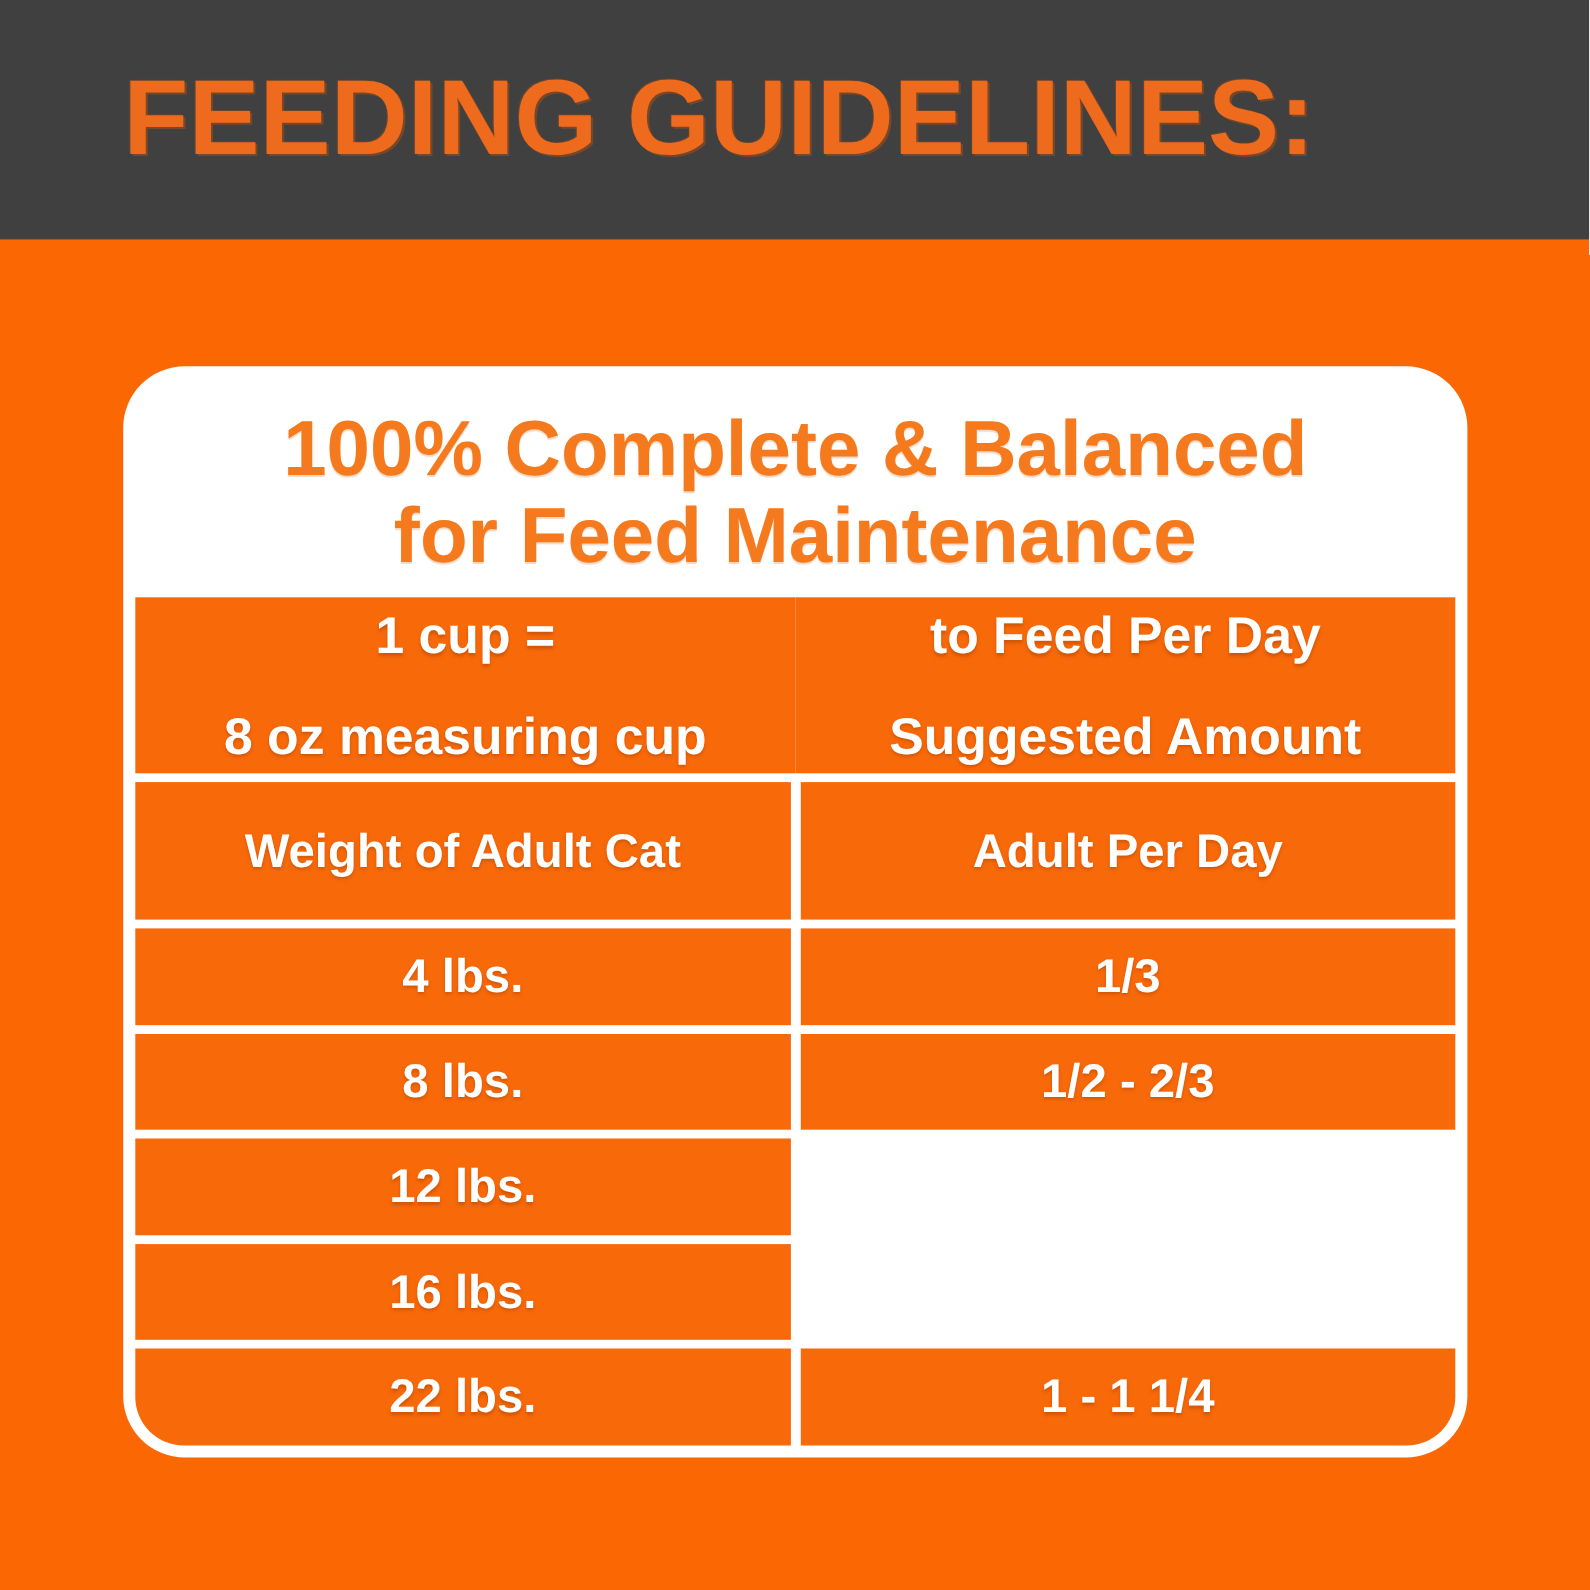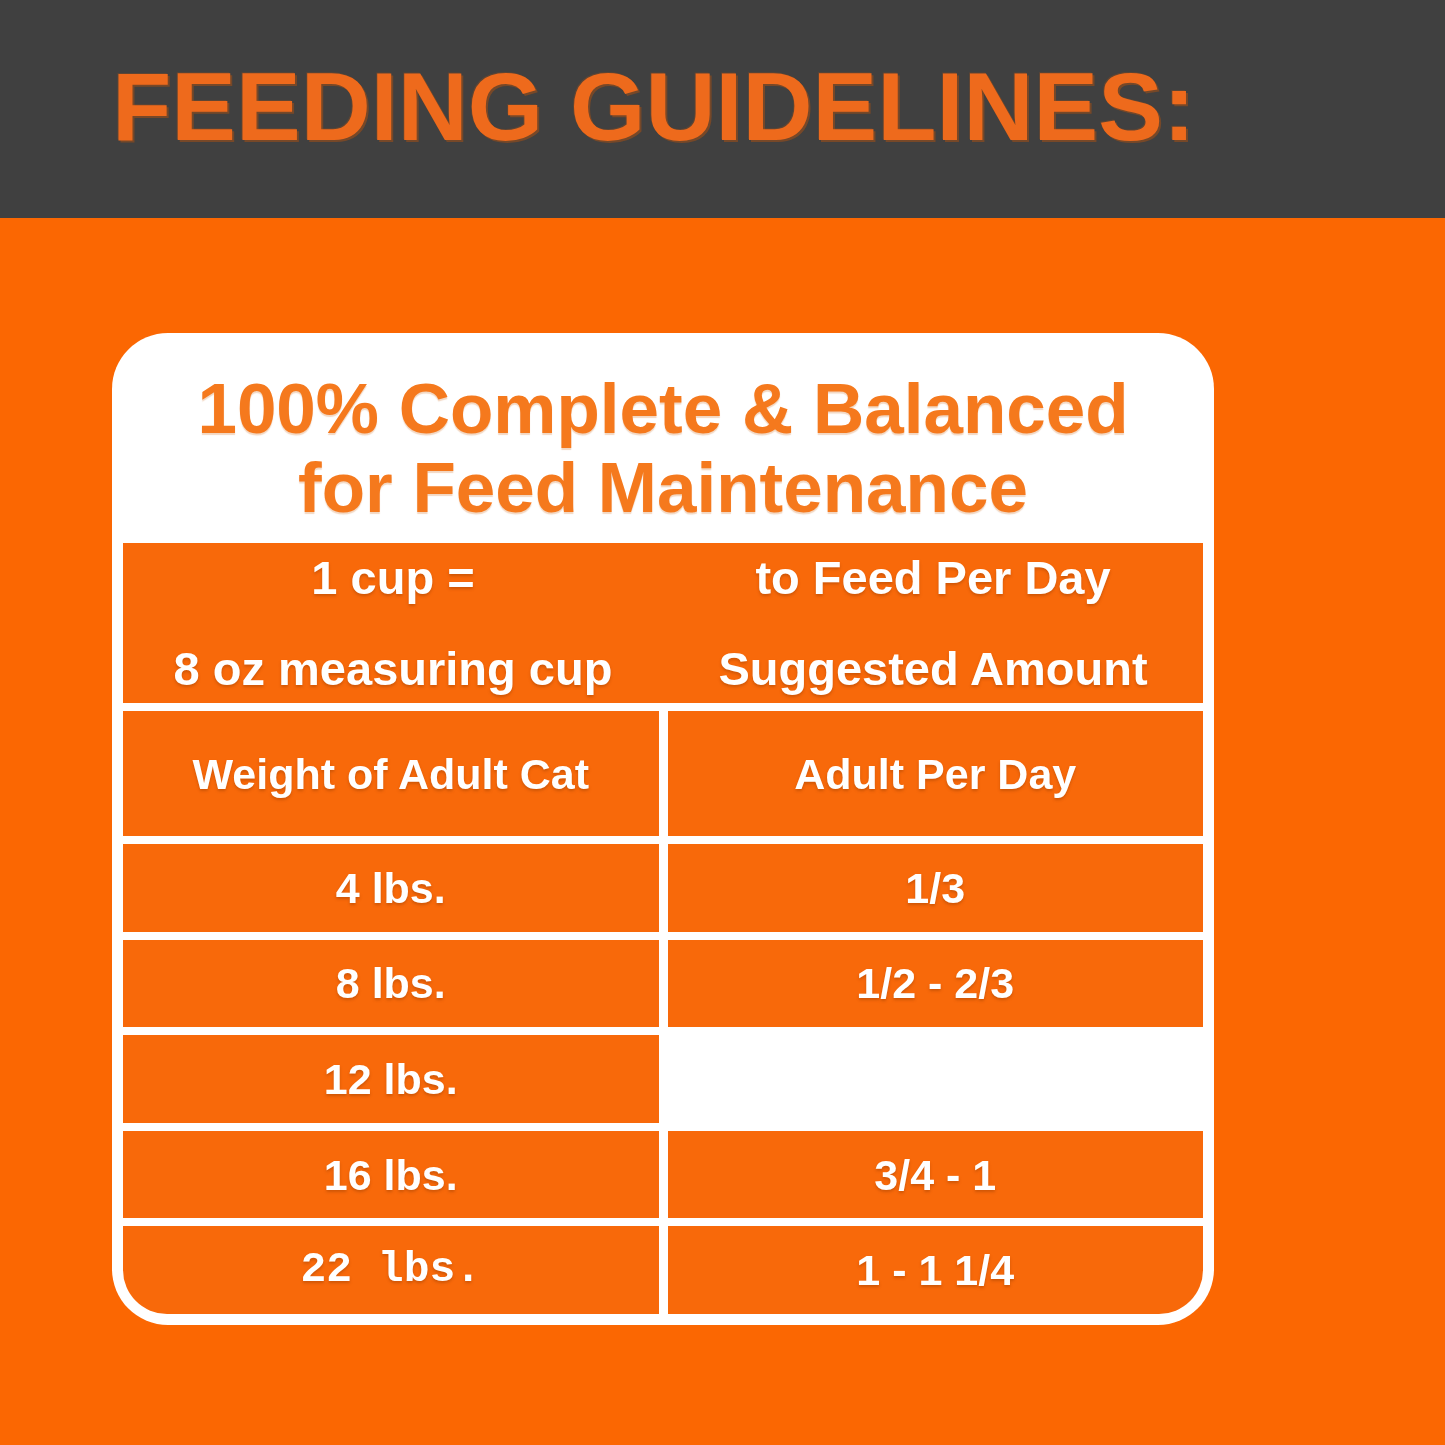--- a/index.html
+++ b/index.html
@@ -44,21 +44,21 @@
   }
   .orange-bg {
     position: absolute;
     top: 218px; left: 0; right: 0; bottom: 0;
     background: #fb6702;
   }
   .card {
     position: absolute;
     left: 112px;
     top: 333px;
-    width: 1102px;
+    width: 1222px;
     height: 992px;
     background: #ffffff;
     border-radius: 56px;
   }
   .card-heading {
     position: absolute;
     top: 0; left: 0; right: 0;
     height: 210px;
     padding-top: 36px;
     box-sizing: border-box;
@@ -95,21 +95,21 @@
     justify-content: center;
     color: #ffffff;
     font-weight: 700;
     text-align: center;
     text-shadow: 0 2px 3px rgba(140, 55, 0, 0.38);
     gap: 32px;
   }
   .row-measure .cell { font-size: 47px; line-height: 59px; }
   .row-columns .cell { font-size: 43px; line-height: 50px; }
   .row-data .cell    { font-size: 43px; line-height: 50px; }
-  .row-last .cell-left  { border-radius: 0 0 0 44px; font-family: Liberation Mono, monospace; }
+  .row-last .cell-left  { border-radius: 0 0 0 44px; }
   .row-last .cell-right { border-radius: 0 0 44px 0; }
 </style>
 </head>
 <body>
 
 <div class="page">
   <div class="top-artifact"></div>
 
   <div class="title-band">
     <div class="page-title">FEEDING GUIDELINES:</div>
@@ -150,21 +150,20 @@
         <div class="cell">8 lbs.</div>
         <div class="cell">1/2 - 2/3</div>
       </div>
 
       <div class="trow split row-data">
         <div class="cell">12 lbs.</div>
       </div>
 
       <div class="trow split row-data">
         <div class="cell">16 lbs.</div>
-        <div class="cell">3/4 - 1</div>
       </div>
 
       <div class="trow split row-data row-last">
         <div class="cell cell-left">22 lbs.</div>
         <div class="cell cell-right">1 - 1 1/4</div>
       </div>
 
     </div>
   </div>
 </div>

